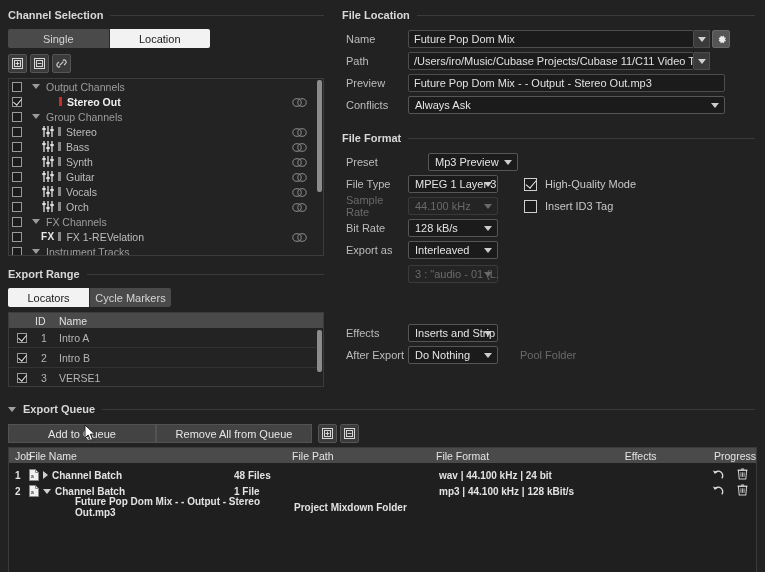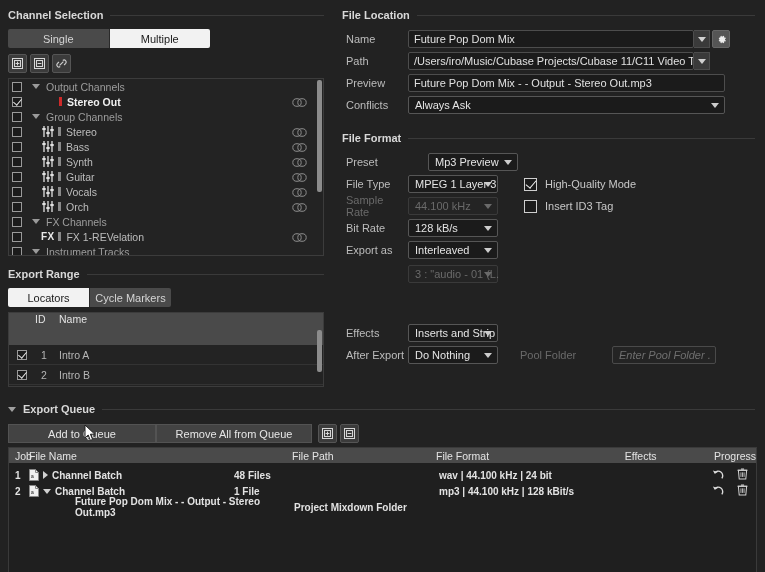--- a/index.html
+++ b/index.html
@@ -197,23 +197,23 @@
     margin: 5px 10px 0 8px;
     background: #232323;
     border: 1px solid #3c3c3c;
     box-sizing: border-box;
     height: 75px;
     position: relative;
     overflow: hidden;
   }
   .rt-head {
     display: flex;
-    height: 32px;
+    height: 15px;
     background: #4a4a4a;
-    align-items: flex-start;
+    align-items: center;
     color: #e2e2e2;
     font-size: 10.5px;
   }
   .rt-head .c0 { width: 26px; }
   .rt-head .c1 { width: 24px; }
   .rt-head .c2 { flex: 1; }
   .rt-row {
     display: flex;
     height: 19px;
     align-items: center;
@@ -424,21 +424,21 @@
 
   <div class="col-left">
 
     <div class="group-head">
       <span class="ttl">Channel Selection</span>
       <span class="rule"></span>
     </div>
 
     <div class="segbar">
       <div class="seg">Single</div>
-      <div class="seg active">Multiple</div>
+      <div class="seg active">Location</div>
     </div>
 
     <div class="searchrow">
       <div class="iconbtn">
         <svg width="11" height="11" viewBox="0 0 11 11">
             <rect x="0.5" y="0.5" width="10" height="10" fill="none" stroke="#d6d6d6"></rect>
             <rect x="2.5" y="2.5" width="6" height="6" fill="none" stroke="#d6d6d6"></rect>
             <path d="M5.5 3.6v3.8M3.6 5.5h3.8" stroke="#d6d6d6" stroke-width="1"></path>
           </svg>
       </div>
@@ -755,21 +755,20 @@
       </div>
     </div>
 
     <div class="formrow">
       <div class="flabel">After Export</div>
       <div class="dd" style="width:90px;">
         <span>Do Nothing</span>
         <span class="cav"></span>
       </div>
       <div class="flabel dim" style="width:92px;margin-left:22px;">Pool Folder</div>
-      <div class="poolfield" style="width:104px;">Enter Pool Folder .</div>
     </div>
   </div>
 
   <div class="queue-wrap">
     <div class="group-head" style="margin-top:2px;">
       <span class="tri down"></span>
       <span class="ttl">Export Queue</span>
       <span class="rule"></span>
     </div>
 

